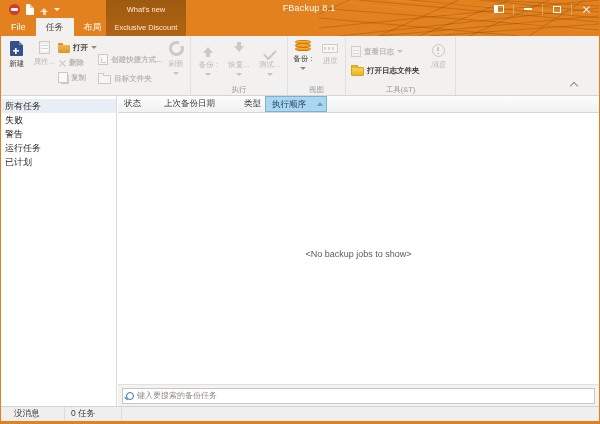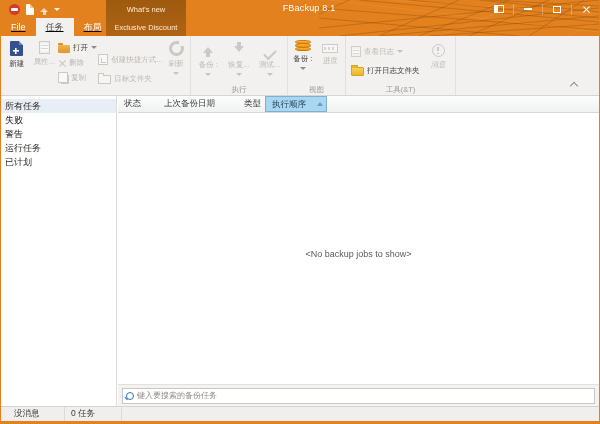--- a/index.html
+++ b/index.html
@@ -33,34 +33,34 @@
   .x-ic{position:relative;width:9px;height:9px;color:#fff;}
   .x-ic::before,.x-ic::after{content:"";position:absolute;left:4px;top:0;width:1.4px;height:9px;background:currentColor;border-radius:1px;}
   .x-ic::before{transform:rotate(45deg);} .x-ic::after{transform:rotate(-45deg);}
 
   
   .promo{position:absolute;left:105px;top:0;width:80px;height:36px;z-index:3;
          background:linear-gradient(#9d5a0e,#b06414);display:flex;flex-direction:column;justify-content:space-around;
          text-align:center;color:#ffe9d2;font-size:7.5px;cursor:pointer;}
 
   
-  .tabrow{position:absolute;left:0;top:18px;width:100%;height:18px;z-index:2;display:flex;align-items:stretch;text-decoration:underline;}
+  .tabrow{position:absolute;left:0;top:18px;width:100%;height:18px;z-index:2;display:flex;align-items:stretch;}
   .tab{padding:0 10px;line-height:18px;font-size:9px;color:#fff;}
   .tab.active{background:#f3f1ef;color:#4a4540;}
 
   
   .ribbon{position:absolute;left:0;top:36px;width:100%;height:60px;background:#f3f1ef;border-bottom:1px solid #d7d5d2;
           box-sizing:border-box;display:flex;z-index:2;}
   .rgroup{position:relative;border-right:1px solid #e2dfdc;display:flex;align-items:flex-start;padding:3px 2px 10px 2px;box-sizing:border-box;}
   .rgroup-label{position:absolute;bottom:0;left:0;width:100%;text-align:center;font-size:7.5px;color:#9c9894;}
   .bigbtn{width:30px;display:flex;flex-direction:column;align-items:center;gap:3px;padding-top:2px;}
   .bigbtn .blabel{font-size:7.5px;white-space:nowrap;}
   .en{color:#3f3b37;} .dis-t{color:#bdb9b5;}
   .smallcol{display:flex;flex-direction:column;justify-content:flex-start;gap:4px;padding-top:3px;}
-  .smallbtn{display:flex;align-items:center;gap:3px;height:11px;font-size:7.5px;white-space:nowrap;}
+  .smallbtn{display:flex;align-items:center;gap:3px;height:11px;font-size:7.5px;white-space:nowrap;font-weight:bold;}
 
   
   .ic-new{width:13px;height:15px;background:#35508f;border-radius:1px;position:relative;}
   .ic-new::before{content:"";position:absolute;right:0;top:0;border:2.5px solid #f3f1ef;border-left-color:#6d83b5;border-bottom-color:#6d83b5;}
   .ic-new::after{content:"";position:absolute;left:3px;bottom:2px;width:6px;height:6px;
       background:linear-gradient(#fff,#fff) center/6px 1.6px no-repeat,linear-gradient(#fff,#fff) center/1.6px 6px no-repeat;}
   .ic-props{width:11px;height:13px;border:1px solid #ccc8c4;background:#fbfaf9;box-sizing:border-box;
       background-image:repeating-linear-gradient(#d8d5d1 0 1px,transparent 1px 3px);background-clip:content-box;padding:2px 1px;}
   .ic-folder{width:12px;height:8px;background:linear-gradient(#f2b44e,#e09а2e);background:linear-gradient(#f2b44e,#e0962e);border-radius:1px;position:relative;margin-top:3px;}
   .ic-folder::before{content:"";position:absolute;left:0;top:-2px;width:5px;height:2px;background:#d98f28;border-radius:1px 1px 0 0;}

